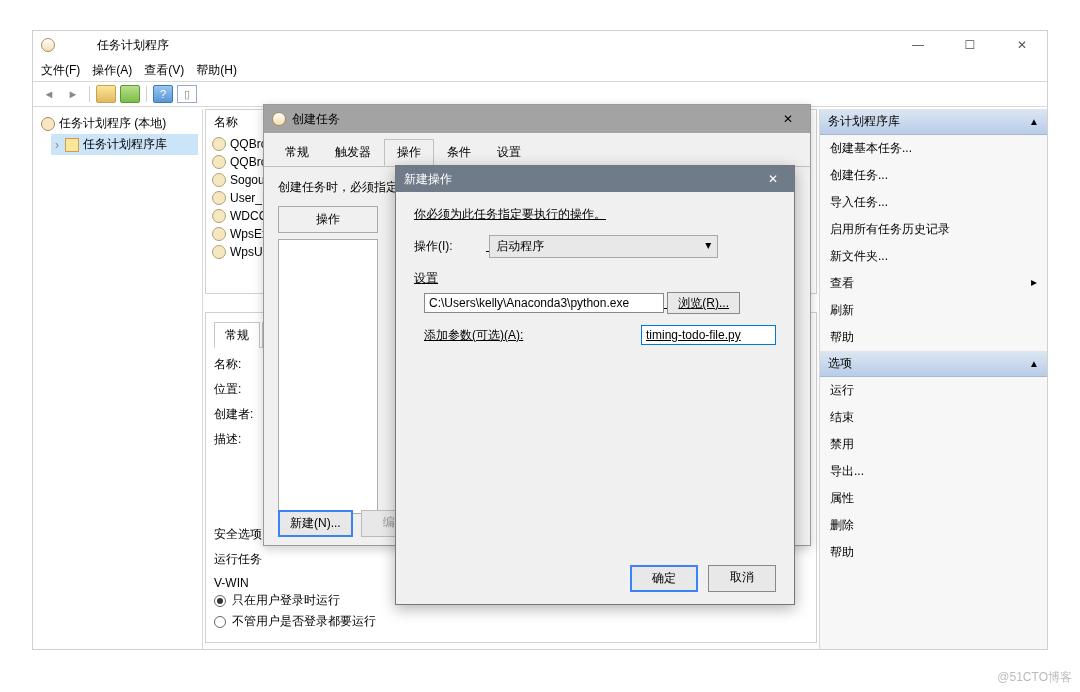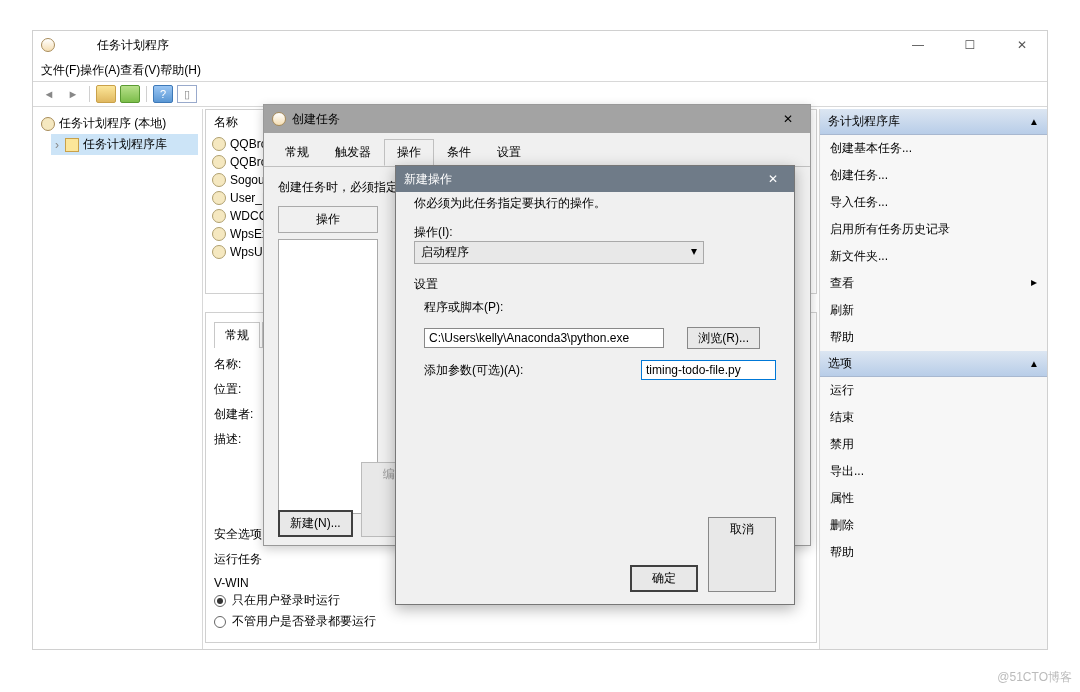--- a/index.html
+++ b/index.html
@@ -3,21 +3,21 @@
 <meta charset="utf-8">
 <style>
 * { box-sizing: border-box; font-family: "Microsoft YaHei", "Segoe UI", sans-serif; font-size: 12px; }
 body { margin: 0; background: #fff; width: 1080px; height: 692px; position: relative; overflow: hidden; }
 .main-window { position: absolute; left: 32px; top: 30px; width: 1016px; height: 620px; border: 1px solid #d0d0d0; background: #fff; }
 .titlebar { height: 28px; display: flex; align-items: center; padding: 0 8px; }
 .title-icon { width: 14px; height: 14px; border-radius: 50%; border: 1px solid #a88c5a; background: linear-gradient(#fff,#f5deb3); margin-right: 6px; display: inline-block; }
 .title-text { flex: 1; margin-left: 36px; }
 .win-controls { display: flex; gap: 18px; margin-left: auto; }
 .win-btn { width: 34px; text-align: center; color: #555; cursor: pointer; }
-.menubar { height: 22px; padding: 0 8px; display: flex; align-items: center; background: #fff; }
+.menubar { height: 22px; padding: 0 8px; display: flex; gap: 12px; align-items: center; background: #fff; }
 .toolbar { height: 26px; border-top: 1px solid #d8d8d8; border-bottom: 1px solid #d8d8d8; padding: 0 6px; display: flex; align-items: center; gap: 4px; }
 .tb-icon { width: 20px; height: 18px; display: flex; align-items: center; justify-content: center; font-size: 11px; color: #888; cursor:pointer;}
 .tb-sep { width:1px; height:16px; background:#d0d0d0; margin:0 2px;}
 .tb-folder{ background:linear-gradient(#fce699,#e0b860); border:1px solid #c9a14a; border-radius:2px;}
 .tb-green{ background:linear-gradient(#b7e08a,#7cbd4a); border:1px solid #5a9a33; border-radius:2px;}
 .tb-help{ background:linear-gradient(#9ac6f4,#5a97d4); color:#fff; border:1px solid #3e79b8; border-radius:2px;}
 .content { position: absolute; top: 78px; bottom: 0; left: 0; right: 0; display: flex; }
 .left-panel { width: 170px; border-right: 1px solid #d8d8d8; padding: 4px; }
 .tree-item { display: flex; align-items: center; gap: 4px; padding: 2px 4px; }
 .tree-item.selected { background: #cce4f7; }
@@ -46,29 +46,29 @@
 .dlg-close{ margin-left:auto; width:28px; text-align:center; cursor:pointer;}
 .dlg-tabs{ display:flex; padding:6px 8px 0 8px; border-bottom:1px solid #c0c0c0;}
 .dlg-tab{ padding:4px 12px; border:1px solid transparent; cursor:pointer;}
 .dlg-tab.active{ border:1px solid #c0c0c0; border-bottom:1px solid #f0f0f0; background:#f0f0f0;}
 .dlg-body{ padding:12px 14px;}
 .dlg-hint{ margin-bottom:10px;}
 .op-box{ border:1px solid #aaa; width:100px; text-align:center; padding:4px 0; display:inline-block;}
 .op-list{ width:100px; height:275px; border:1px solid #aaa; background:#fff; margin-top:6px;}
 .dlg-buttons{ position:absolute; bottom:8px; left:14px; display:flex; gap:8px;}
 .btn{ min-width:68px; padding:3px 10px; border:1px solid #888; background:#e8e8e8; text-align:center; cursor:pointer;}
-.btn.primary{ border:2px solid #404040;margin-top:48px;}
+.btn.primary{ border:2px solid #3b82f6;}
 .btn.disabled{ color:#999; border-color:#bbb;}
 .new-op-dlg{ position:absolute; left:395px; top:165px; width:400px; height:440px; background:#f0f0f0; border:1px solid #777; box-shadow:0 4px 14px rgba(0,0,0,.3);}
 .new-op-title{ height:26px; background:#6f7b88; color:#fff; display:flex; align-items:center; padding:12px 8px;}
 .new-op-close{ margin-left:auto; width:26px; height:20px; display:flex; align-items:center; justify-content:center; cursor:pointer;}
-.new-op-body{ padding:3px 18px;}
+.new-op-body{ padding:14px 18px;text-decoration:underline;}
 .no-row{ margin-bottom:12px;}
 .no-label{ display:inline-block; width:72px;}
-.no-select{ display:inline-block; width:290px; border:1px solid #a9a9a9; padding:2px 6px; background:#e8e8e8; position:relative;}
+.no-select{ display:inline-block; width:229px; border:1px solid #a9a9a9; padding:2px 6px; background:#e8e8e8; position:relative;}
 .no-select::after{content:"▾"; position:absolute; right:6px;}
 .group-label{ margin:6px 0;}
 .text-input{ width:240px; border:1px solid #888; padding:2px 4px; background:#fff; display:inline-block;}
 .text-input.sm{ width:135px;}
 .text-input.focus{ border-color:#0078d7;}
 .no-buttons{ position:absolute; bottom:12px; right:18px; display:flex; gap:10px;}
 .watermark{ position:absolute; right:8px; bottom:6px; color:#bbb; font-size:12px;}
 </style>
 </head>
 <body>
@@ -237,24 +237,23 @@
     <span class="new-op-close">✕</span>
   </div>
   <div class="new-op-body">
     <div class="no-row">你必须为此任务指定要执行的操作。</div>
     <div class="no-row">
       <span class="no-label">操作(I):</span>
       <span class="no-select"><span>启动程序</span></span>
     </div>
     <div class="group-label">设置</div>
     <div style="padding-left:10px">
-      <div class="no-row">程序或脚本(P):</div>
       <div class="no-row">
         <span class="text-input">C:\Users\kelly\Anaconda3\python.exe</span>
-        <span class="btn" style="margin-left:20px">浏览(R)...</span>
+        <span class="btn" style="margin-left:0">浏览(R)...</span>
       </div>
       <div class="no-row" style="display:flex;align-items:center;gap:8px">
         <span style="flex:1">添加参数(可选)(A):</span>
         <span class="text-input sm focus">timing-todo-file.py</span>
       </div>
     </div>
   </div>
   <div class="no-buttons">
     <span class="btn primary">确定</span>
     <span class="btn">取消</span>

